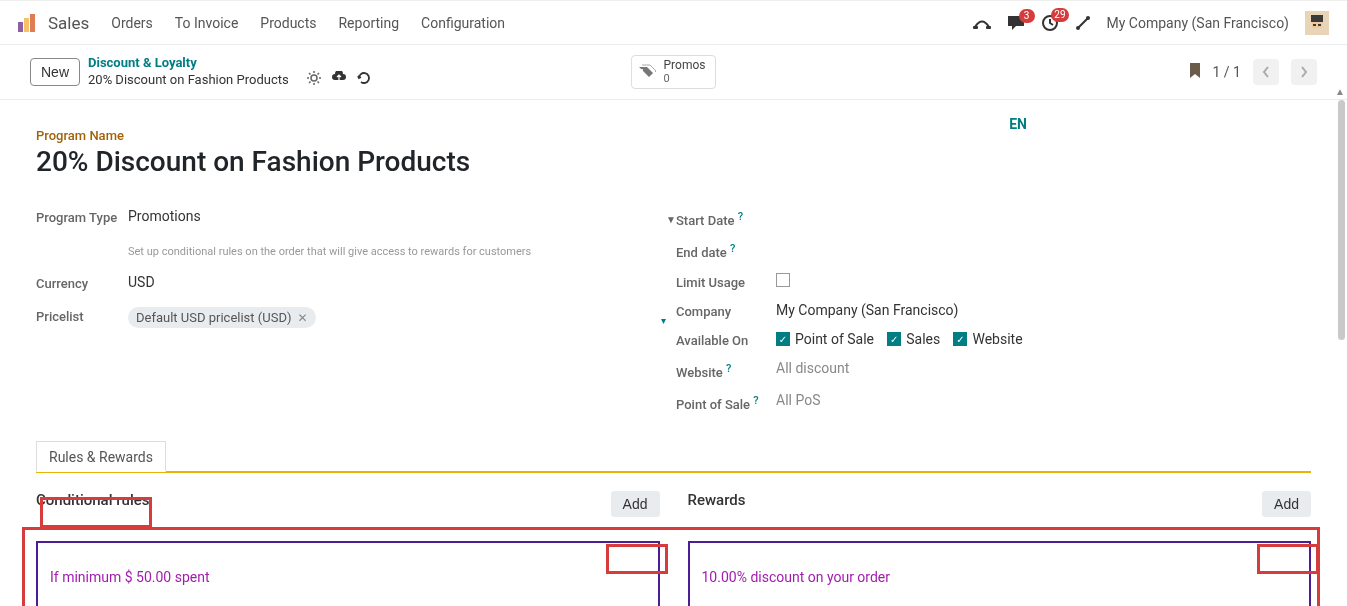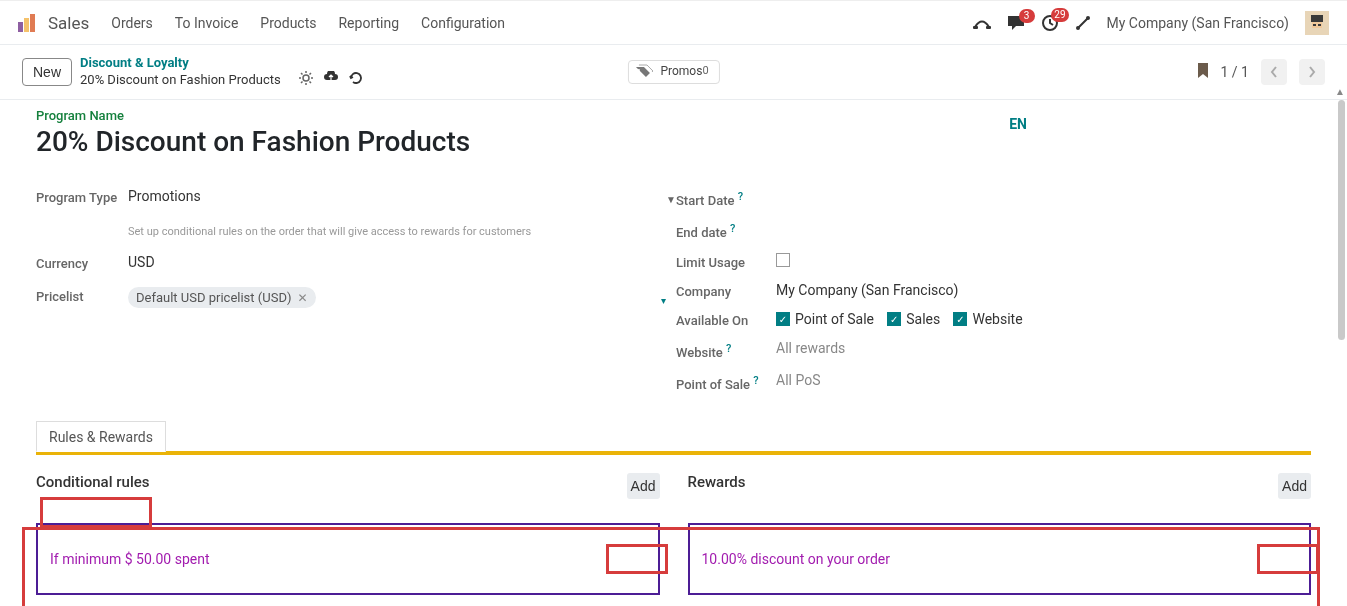--- a/index.html
+++ b/index.html
@@ -12,41 +12,41 @@
   .brand-name { font-size: 17px; color: #555; margin-right: 22px; font-weight: 400; }
   .nav-menu { display: flex; gap: 22px; }
   .nav-item { color: #555; cursor: pointer; font-size: 14px; }
   .right-nav { margin-left: auto; display: flex; align-items: center; gap: 16px; }
   .icon-btn { position: relative; cursor: pointer; display: flex; align-items: center; justify-content: center; }
   .badge { position: absolute; top: -6px; right: -10px; background: #d63c3c; color: #fff; border-radius: 10px; font-size: 10px; min-width: 16px; height: 14px; display: flex; align-items: center; justify-content: center; padding: 0 3px; }
   .company-name { font-size: 14px; color: #555; }
   .avatar { width: 24px; height: 24px; border-radius: 3px; background: #d4a574; display: flex; align-items: center; justify-content: center; }
 
   
-  .ctrlbar { display: flex; align-items: center; height: 55px; padding: 0 22px; border-bottom: 1px solid #e9ecef; }
+  .ctrlbar { display: flex; align-items: center; height: 55px; padding: 0 30px; border-bottom: 1px solid #e9ecef; }
   .new-btn { border: 1px solid #888; background: #fff; color: #333; padding: 5px 10px; font-size: 14px; border-radius: 4px; cursor: pointer; margin-right: 8px; }
   .crumb-col { display: flex; flex-direction: column; line-height: 1.2; }
   .crumb-top { color: #017e84; font-size: 13px; font-weight: 700; cursor: pointer; }
   .crumb-bottom { color: #333; font-size: 13px; display:flex; align-items:center; gap:10px; }
   .ctrl-icons { display: flex; gap: 10px; margin-left: 8px; }
   .search-pill { margin-left: auto; margin-right: auto; position: absolute; left: 50%; transform: translateX(-50%); }
   .search-tag { display: inline-flex; align-items: center; border: 1px solid #ddd; border-radius: 4px; padding: 3px 10px 3px 6px; gap: 6px; }
   .tag-icon { display:flex; }
-  .tag-text { display: flex; flex-direction: row; line-height: 1.1; font-size: 12px; color: #444;}
+  .tag-text { display: flex; flex-direction: column; line-height: 1.1; font-size: 12px; color: #444;}
   .tag-text .sub { color: #666; font-size: 11px; }
   .pager { margin-left: auto; display: flex; align-items: center; gap: 12px; }
   .page-count { color: #555; font-size: 14px; }
   .page-btn { width: 26px; height: 26px; border: none; background: #f1f1f1; border-radius: 4px; color: #aaa; display:flex; align-items:center; justify-content:center; cursor:pointer; }
 
   
   .content { padding: 8px 36px 20px 36px; position: relative; }
   .row { display: flex; justify-content: center; }
   .left-col { flex: 0 0 640px; }
   .right-col { flex: 1; }
-  .field-label { font-size: 13px; color: #15803d; font-weight: 500; }
+  .field-label { font-size: 13px; color: #a16207; font-weight: 500; margin-top: 20px; }
   .program-name-label { margin-bottom: 2px; display:block; }
   .program-title { font-size: 28px; font-weight: 500; color: #212529; margin-bottom: 20px; }
   .lang-tag { position: absolute; right: 320px; top: 16px; color:#017e84; font-weight:700; font-size:14px; }
 
   .form-grid { display: grid; grid-template-columns: 92px 1fr; row-gap: 16px; align-items:start; margin-top: 10px; }
   .form-grid.right { grid-template-columns: 100px 1fr; row-gap: 12px; }
   .value { color: #333; font-size: 14px; }
   .muted-help { color: #999; font-size: 11px; margin-top: 21px; grid-column: 2; }
   .pt-wrap { position: relative; }
   .dd-caret { position: absolute; right: 0; top: 6px; color:#666; font-size: 10px; }
@@ -55,27 +55,27 @@
   .pricelist-wrap { position: relative; width: 100%; }
   .pl-caret { position: absolute; right: 10px; top: 8px; color:#017e84; font-size: 10px; }
   .help-q { color: #017e84; font-size: 11px; vertical-align: super; }
   .chk { display: inline-flex; align-items: center; gap: 5px; font-size: 14px; color: #333; margin-right: 10px;}
   .chkbox { width: 14px; height: 14px; background: #017e84; color: #fff; display: inline-flex; align-items:center; justify-content:center; font-size: 10px; }
   .chk-empty { width: 14px; height: 14px; border: 1px solid #999; background:#fff; display:inline-block; }
   .label-cell { font-size: 13px; color: #666; font-weight: 500; padding-top:2px; }
 
   
   .tab-container { margin-top: 28px; }
-  .tab-strip { border-bottom: 4px solid #eab308; }
+  .tab-strip { border-bottom: 2px solid #eab308; }
   .tab-active { display: inline-block; padding: 7px 12px 6px 12px; border: 1px solid #ddd; border-bottom: 1px solid #fff; font-size: 14px; color: #555; background:#fff; position:relative; top:1px; }
   .rules-body { padding: 18px 0 26px 0; display: flex; gap: 28px; }
   .panel { flex:1; }
   .panel-head { display:flex; justify-content: space-between; margin-bottom: 24px; }
   .panel-title { font-size: 15px; color: #333; font-weight: 500; }
-  .add-btn { background: #e9ecef; border: none; color: #333; padding: 5px 4px; font-size: 14px; border-radius: 3px; cursor: pointer; }
+  .add-btn { background: #e9ecef; border: none; color: #333; padding: 5px 12px; font-size: 14px; border-radius: 3px; cursor: pointer; }
   .rule-card { border: 2px solid #4c1d95; padding: 26px 12px; font-size: 14px; color: #a21caf; min-height: 50px; display:flex; align-items:flex-start; }
   .left-card { min-height: 56px; }
 
   
   .hl { position: absolute; border: 3px solid #d63c3c; pointer-events: none; }
   .hl-tab { left: 40px; top: 397px; width: 112px; height: 31px; }
   .hl-body { left: 22px; top: 427px; width: 1298px; height: 152px; }
   .hl-add1 { left: 606px; top: 444px; width: 62px; height: 30px; }
   .hl-add2 { left: 1257px; top: 444px; width: 62px; height: 30px; }
 
@@ -258,21 +258,21 @@
               <span class="chkbox">✓</span>
               <span>Sales</span>
             </span>
           <span class="chk">
               <span class="chkbox">✓</span>
               <span>Website</span>
             </span>
         </div>
 
         <div class="label-cell"><span>Website</span> <span class="help-q">?</span></div>
-        <div><span class="value" style="color:#888">All rewards</span></div>
+        <div><span class="value" style="color:#888">All discount</span></div>
 
         <div class="label-cell"><span>Point of Sale</span> <span class="help-q">?</span></div>
         <div><span class="value" style="color:#888">All PoS</span></div>
       </div>
     </div>
   </div>
 
   <div class="tab-container">
     <div class="tab-strip">
       <span class="tab-active">Rules &amp; Rewards</span>

